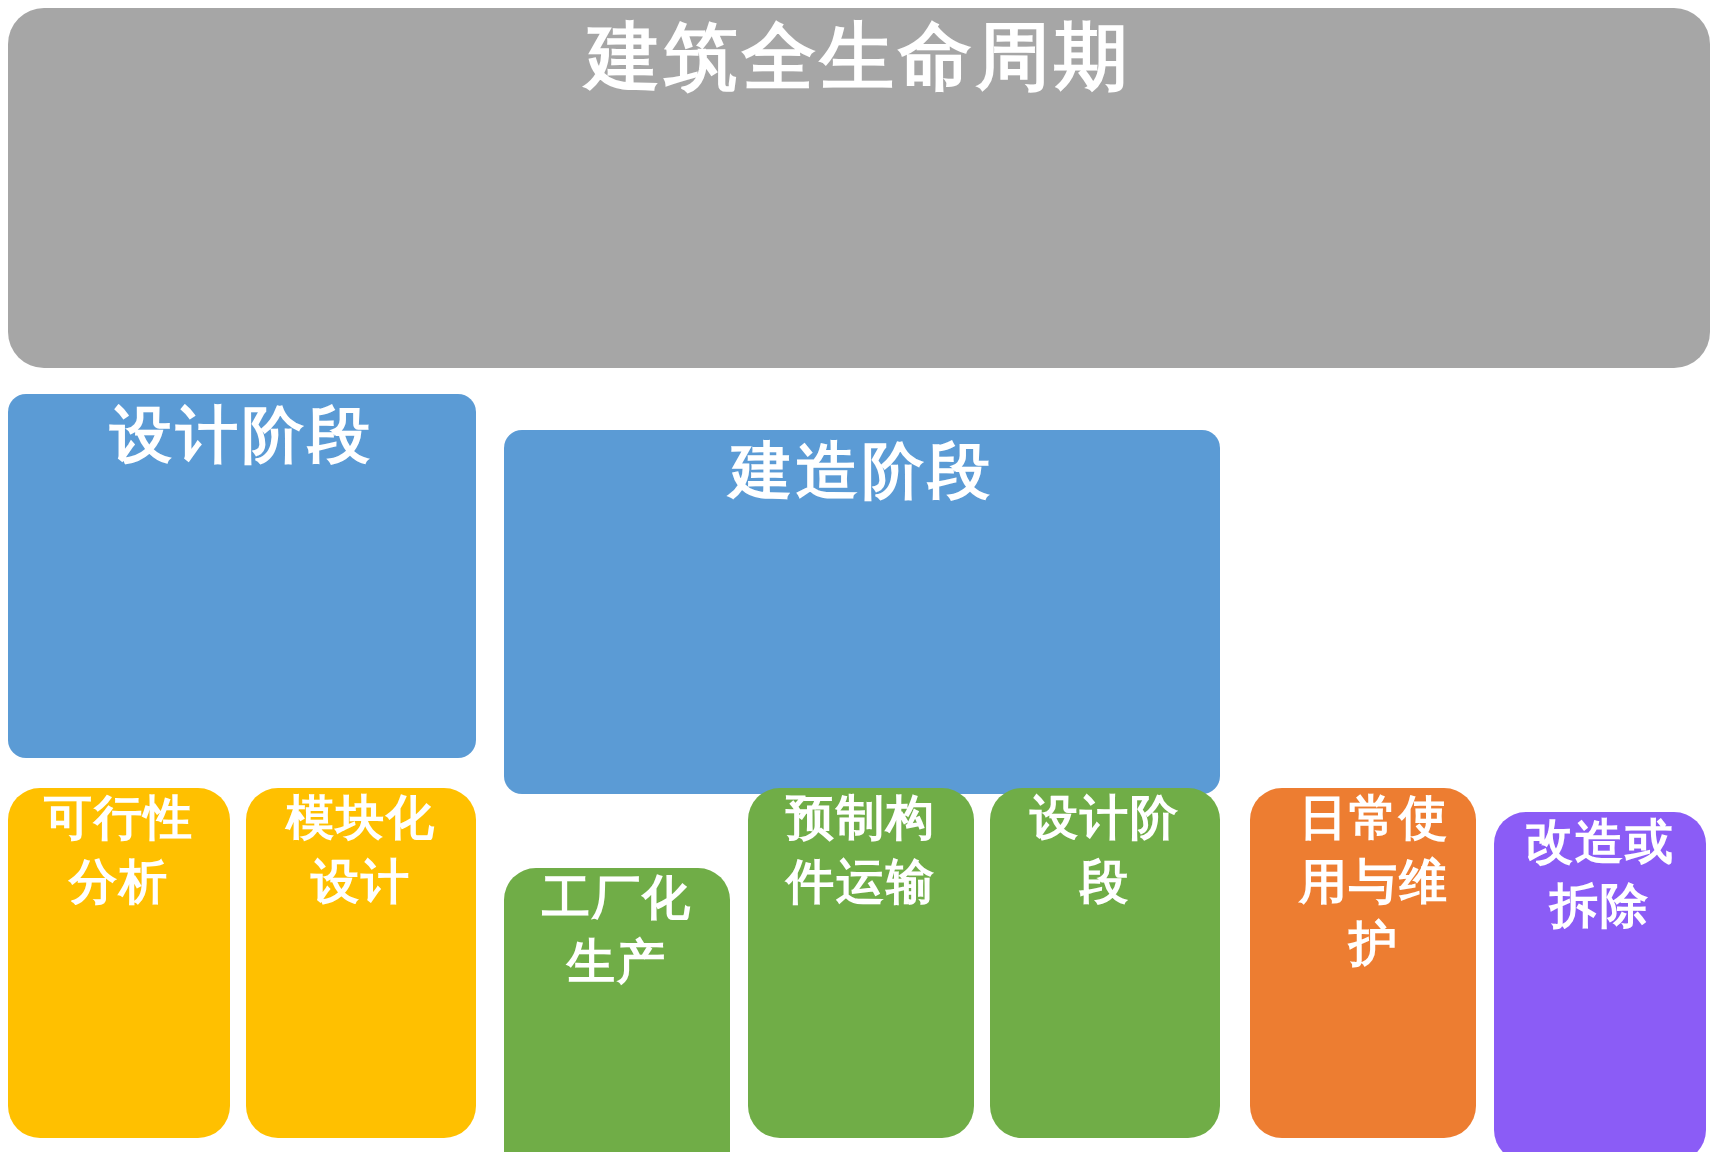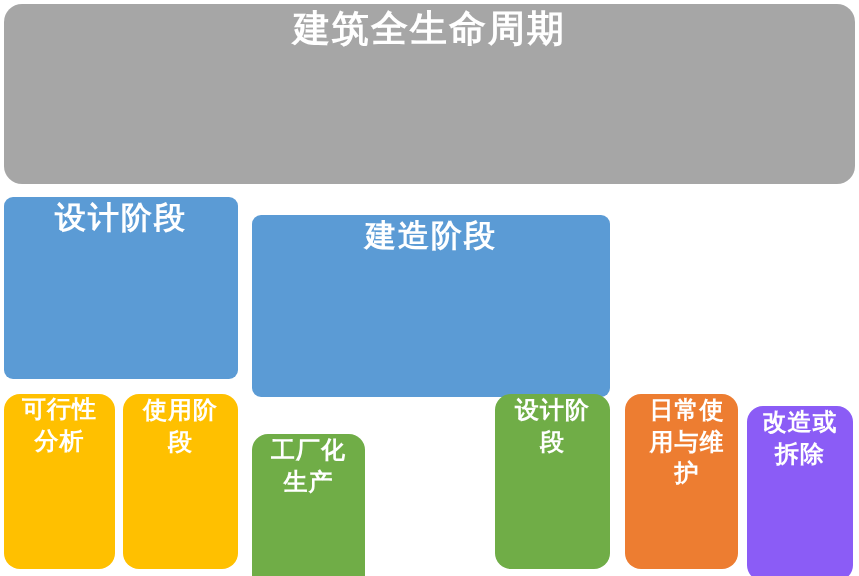--- a/index.html
+++ b/index.html
@@ -46,21 +46,21 @@
     top: 394px; height: 175px;
     border-radius: 16px;
     font-size: 24px;
     line-height: 1.32;
     letter-spacing: 1px;
   }
   .sub-box .label {
     display: inline-block;
     max-width: 3.45em; 
   }
-  .sub-1 { left: 4px;   width: 111px; font-family: Liberation Serif, serif; }
+  .sub-1 { left: 4px;   width: 111px; }
   .sub-2 { left: 123px; width: 115px; }
   .sub-3 { left: 252px; width: 113px; }
   .sub-4 { left: 374px; width: 113px; }
   .sub-5 { left: 495px; width: 115px; }
   .sub-6 { left: 625px; width: 113px; padding-left: 11px; }
   .sub-7 { left: 747px; width: 106px; }
 </style>
 </head>
 <body>
 
@@ -77,27 +77,30 @@
   <div class="box phase-box phase-build" style="background-color: rgb(91, 155, 213); margin-top: 18px;">
     <span class="label">建造阶段</span>
   </div>
 
 
   <div class="box sub-box sub-1" style="background-color: rgb(255, 192, 0);">
     <span class="label">可行性分析</span>
   </div>
 
   <div class="box sub-box sub-2" style="background-color: rgb(255, 192, 0);">
-    <span class="label">使用阶段</span>
+    <span class="label">模块化设计</span>
   </div>
 
   <div class="box sub-box sub-3" style="background-color: rgb(112, 173, 71); margin-top: 40px;">
     <span class="label">工厂化生产</span>
   </div>
 
+  <div class="box sub-box sub-4" style="background-color: rgb(112, 173, 71);">
+    <span class="label">预制构件运输</span>
+  </div>
 
   <div class="box sub-box sub-5" style="background-color: rgb(112, 173, 71);">
     <span class="label">设计阶段</span>
   </div>
 
   <div class="box sub-box sub-6" style="background-color: rgb(237, 125, 49);">
     <span class="label">日常使用与维护</span>
   </div>
 
   <div class="box sub-box sub-7" style="background-color: #8b5cf6; margin-top: 12px;">

